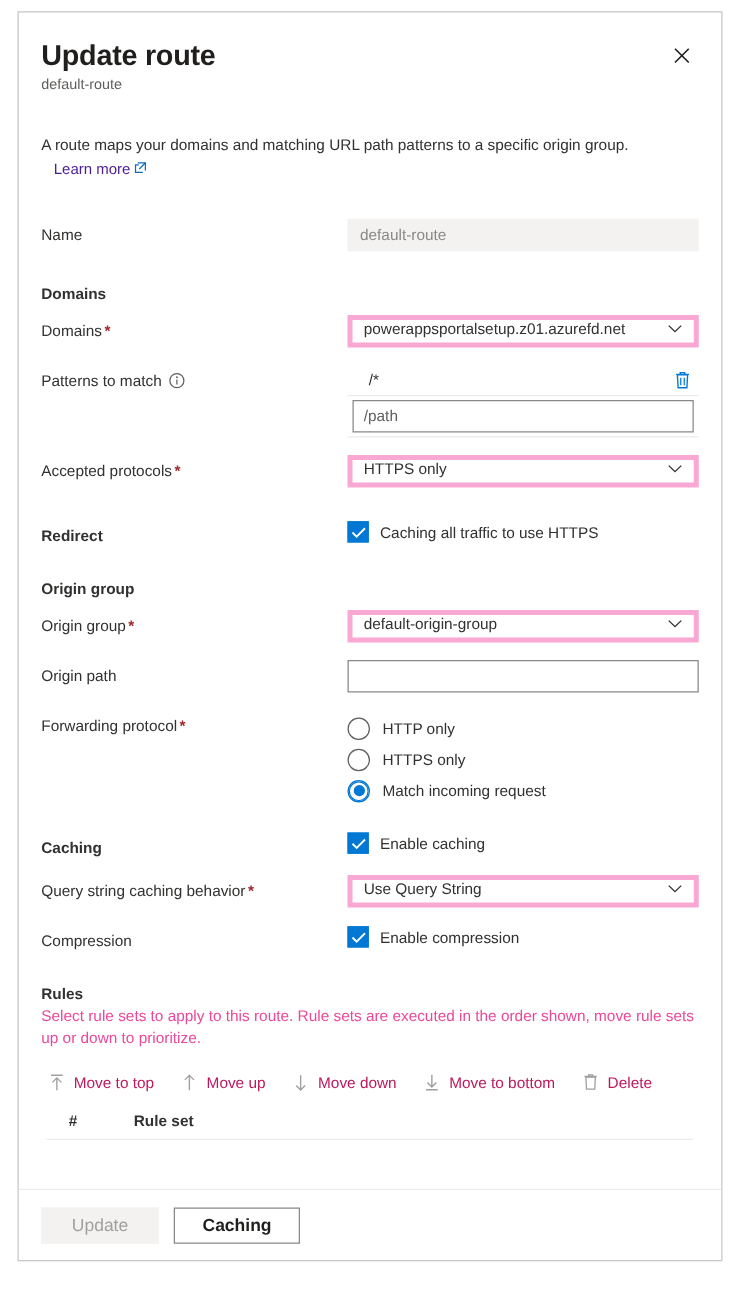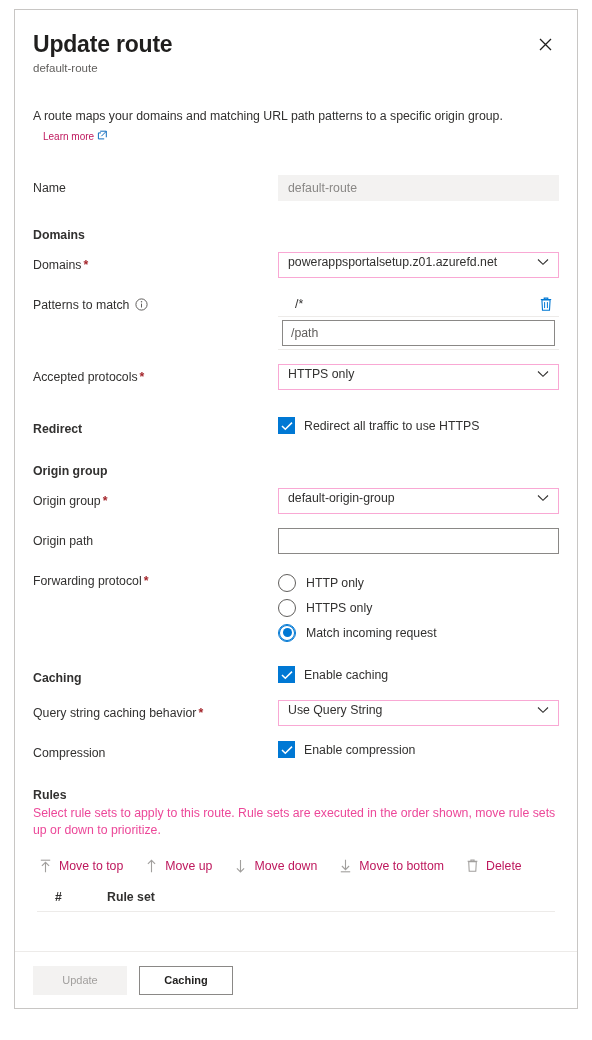--- a/index.html
+++ b/index.html
@@ -73,22 +73,22 @@
     margin-top: 31px;
     font-size: 12.3px;
     line-height: 18px;
     color: #323130;
   }
   .intro-link-row {
     margin-top: 1px;
     padding-left: 10px;
   }
   .link {
-    color: #be185d;
-    font-size: 10px;
+    color: #4c1d95;
+    font-size: 12px;
     text-decoration: none;
     cursor: pointer;
   }
   .ext-icon {
     display: inline-block;
     vertical-align: -1px;
     margin-left: 3px;
   }
 
   
@@ -152,26 +152,26 @@
     font-family: "Liberation Sans", sans-serif;
     color: #8b5cf6;
     outline: none;
     display: block;
   }
   .textbox-input::placeholder { color: #605e5c; opacity: 1; }
 
   .dropdown {
     height: 26px;
     background: #ffffff;
-    border: 1px solid #f9a8d4;
-    box-sizing: border-box;
-    display: flex;
-    align-items: flex-end;
+    border: 4px solid #f9a8d4;
+    box-sizing: border-box;
+    display: flex;
+    align-items: flex-start;
     justify-content: space-between;
-    padding: 0 9px 8px 9px;
+    padding: 0 9px 0 9px;
     font-size: 12.3px;
     color: #323130;
     cursor: pointer;
     width: 100%;
   }
   .chev { flex: 0 0 auto; margin-left: 8px; }
 
   
   .pattern-list { width: 100%; }
   .pattern-item {
@@ -310,21 +310,21 @@
     border-top: 1px solid #edebe9;
     display: flex;
     align-items: center;
     padding-left: 18px;
     box-sizing: border-box;
     background: #ffffff;
   }
   .btn {
     height: 29px;
     min-width: 94px;
-    font-size: 11px;
+    font-size: 14px;
     font-family: "Liberation Sans", sans-serif;
     display: inline-flex;
     align-items: center;
     justify-content: center;
     box-sizing: border-box;
     padding: 0 22px;
   }
   .btn-disabled {
     background: #f3f2f1;
     color: #a19f9d;
@@ -446,21 +446,21 @@
 
     <div class="row mt-26">
       <div class="row-label bold">Redirect</div>
       <div class="row-control">
         <div class="check-row">
           <span class="checkbox">
             <svg width="12" height="10" viewBox="0 0 12 10">
               <path d="M1 5 L4.3 8.3 L11 1.6" stroke="#ffffff" stroke-width="1.5" fill="none"></path>
             </svg>
           </span>
-          <span class="check-label">Redirect all traffic to use HTTPS</span>
+          <span class="check-label">Caching all traffic to use HTTPS</span>
         </div>
       </div>
     </div>
 
     <div class="section-head mt-26">Origin group</div>
 
     <div class="row mt-9">
       <div class="row-label">
         <span>Origin group</span><span class="req">*</span>
       </div>

